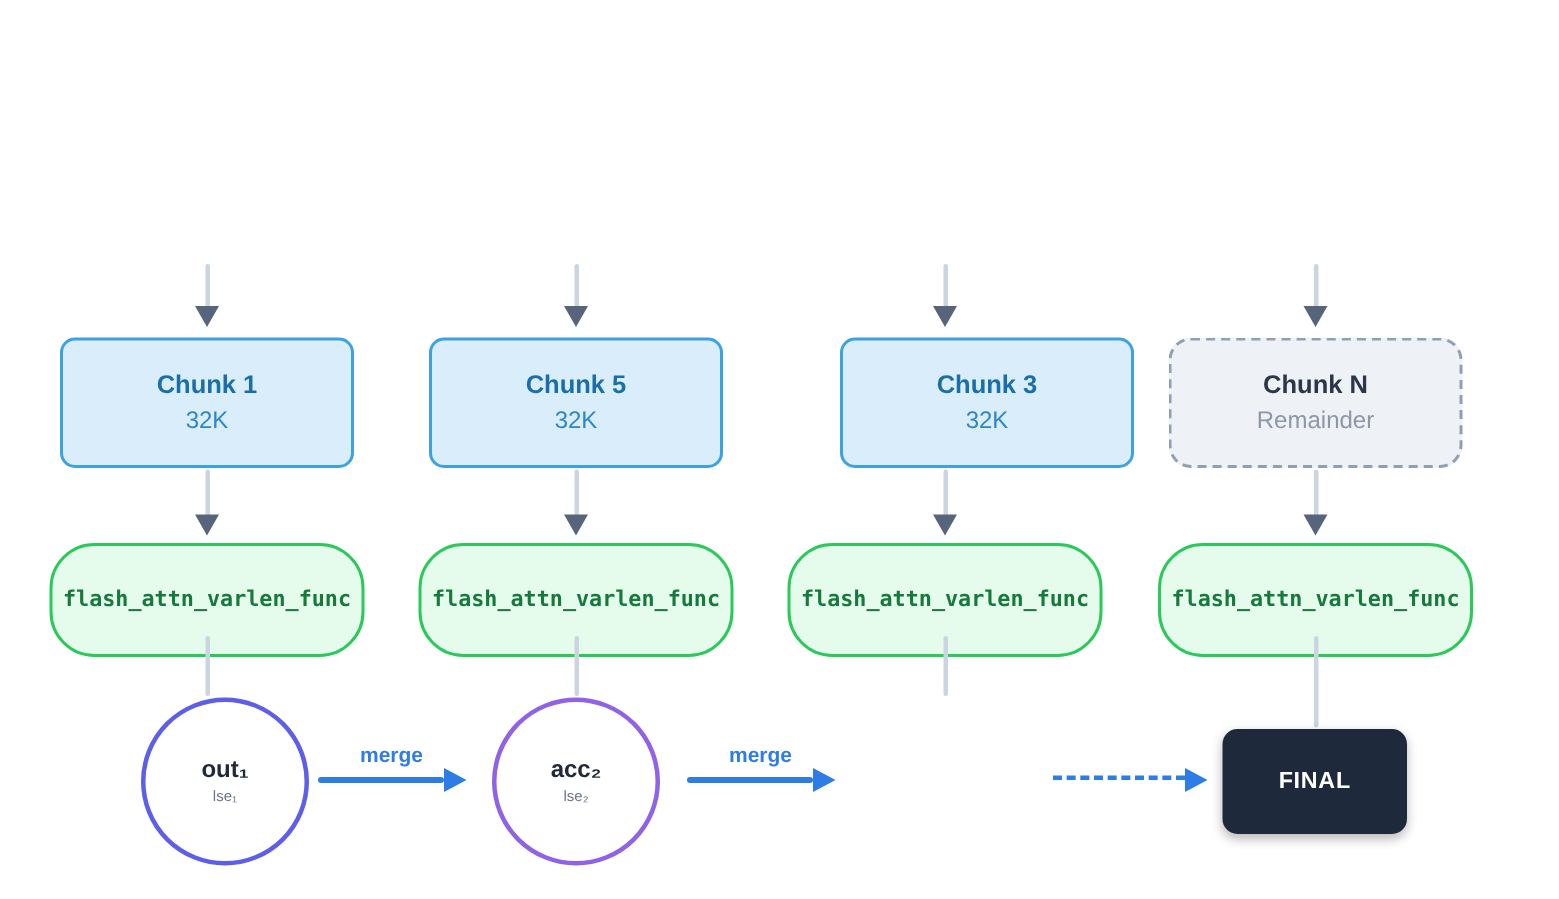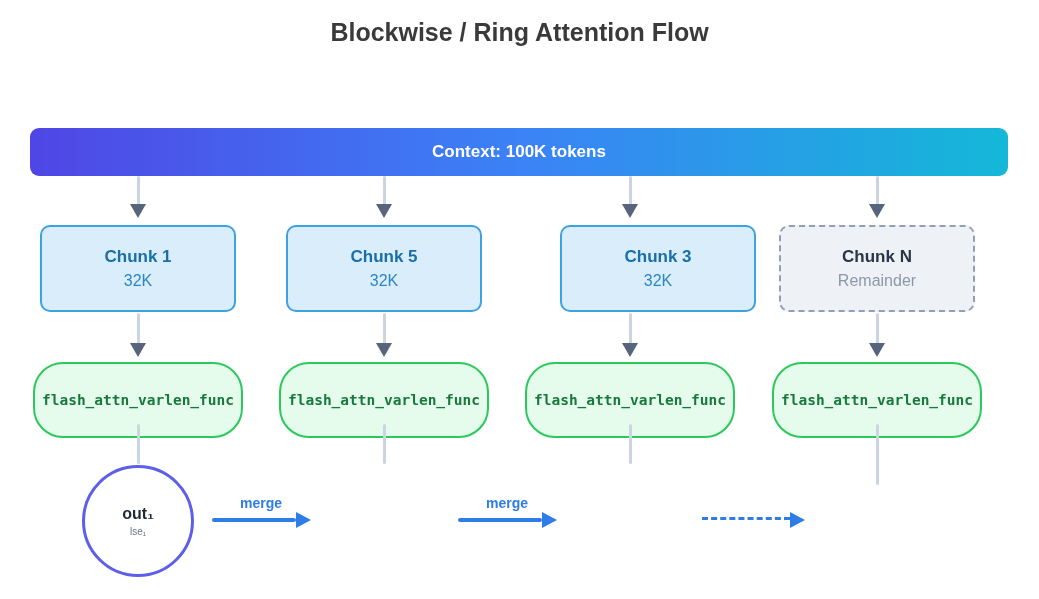--- a/index.html
+++ b/index.html
@@ -164,40 +164,36 @@
   }
   .dashed-stem {
     position: absolute;
     left: 702px; top: 517px;
     width: 88px; height: 0;
     border-top: 3.5px dashed var(--merge-arrow);
   }
   
   .c1.stem { left: 136.5px; } .c2.stem { left: 382.5px; } .c3.stem { left: 628.5px; } .c4.stem { left: 875.5px; }
   .c1.head-down { left: 130px; } .c2.head-down { left: 376px; } .c3.head-down { left: 622px; } .c4.head-down { left: 869px; }
-  .c1.chunk { left: 40px; } .c2.chunk { left: 286px; } .c3.chunk { left: 560px; } .c4.chunk { left: 779px; }
+  .c1.chunk { left: 40px; } .c2.chunk { left: 286px; } .c3.chunk { left: 560px; } .c4.chunk { left: 779px; border-radius: 15px; }
   .c1.pill { left: 33px; } .c2.pill { left: 279px; } .c3.pill { left: 525px; } .c4.pill { left: 772px; }
-  .c1.circle { left: 82px; align-items: center; } .c2.circle { left: 328px; } .c3.circle { left: 574px; }
+  .c1.circle { left: 94px; align-items: center; } .c2.circle { left: 328px; } .c3.circle { left: 574px; }
   .s-banner { top: 176px; height: 30px; }
   .h-banner { top: 204px; }
   .s-chunk { top: 313px; height: 32px; }
   .h-chunk { top: 343px; }
   .s-pill { top: 424px; height: 40px; }
   .s-pill-final { top: 424px; height: 61px; }
 </style>
 </head>
 <body>
 
 <div class="canvas">
 
-  <div class="page-title">Blockwise / Ring Attention Flow</div>
-
-  <div class="banner">
-    <span class="banner-label">Context: 100K tokens</span>
-  </div>
+
 
   <div class="stem s-banner c1"></div>
   <div class="head-down h-banner c1"></div>
   <div class="stem s-banner c2"></div>
   <div class="head-down h-banner c2"></div>
   <div class="stem s-banner c3"></div>
   <div class="head-down h-banner c3"></div>
   <div class="stem s-banner c4"></div>
   <div class="head-down h-banner c4"></div>
 
@@ -242,26 +238,33 @@
 
   <div class="stem s-pill c1"></div>
   <div class="stem s-pill c2"></div>
   <div class="stem s-pill c3"></div>
   <div class="stem s-pill-final c4"></div>
 
   <div class="circle first c1">
     <span class="circle-label">out₁</span>
     <span class="circle-sub">lse₁</span>
   </div>
+  <div class="circle c2">
+    <span class="circle-label">acc₂</span>
+    <span class="circle-sub">lse₂</span>
+  </div>
 
   <div class="merge-label" style="left:212px;">merge</div>
   <div class="merge-stem" style="left:212px;"></div>
   <div class="merge-head" style="left:296px;"></div>
 
   <div class="merge-label" style="left:458px;">merge</div>
   <div class="merge-stem" style="left:458px;"></div>
   <div class="merge-head" style="left:542px;"></div>
 
   <div class="dashed-stem"></div>
   <div class="merge-head" style="left:790px;"></div>
 
+  <div class="final-box">
+    <span class="final-label">FINAL</span>
+  </div>
 
 </div>
 
 </body></html>

